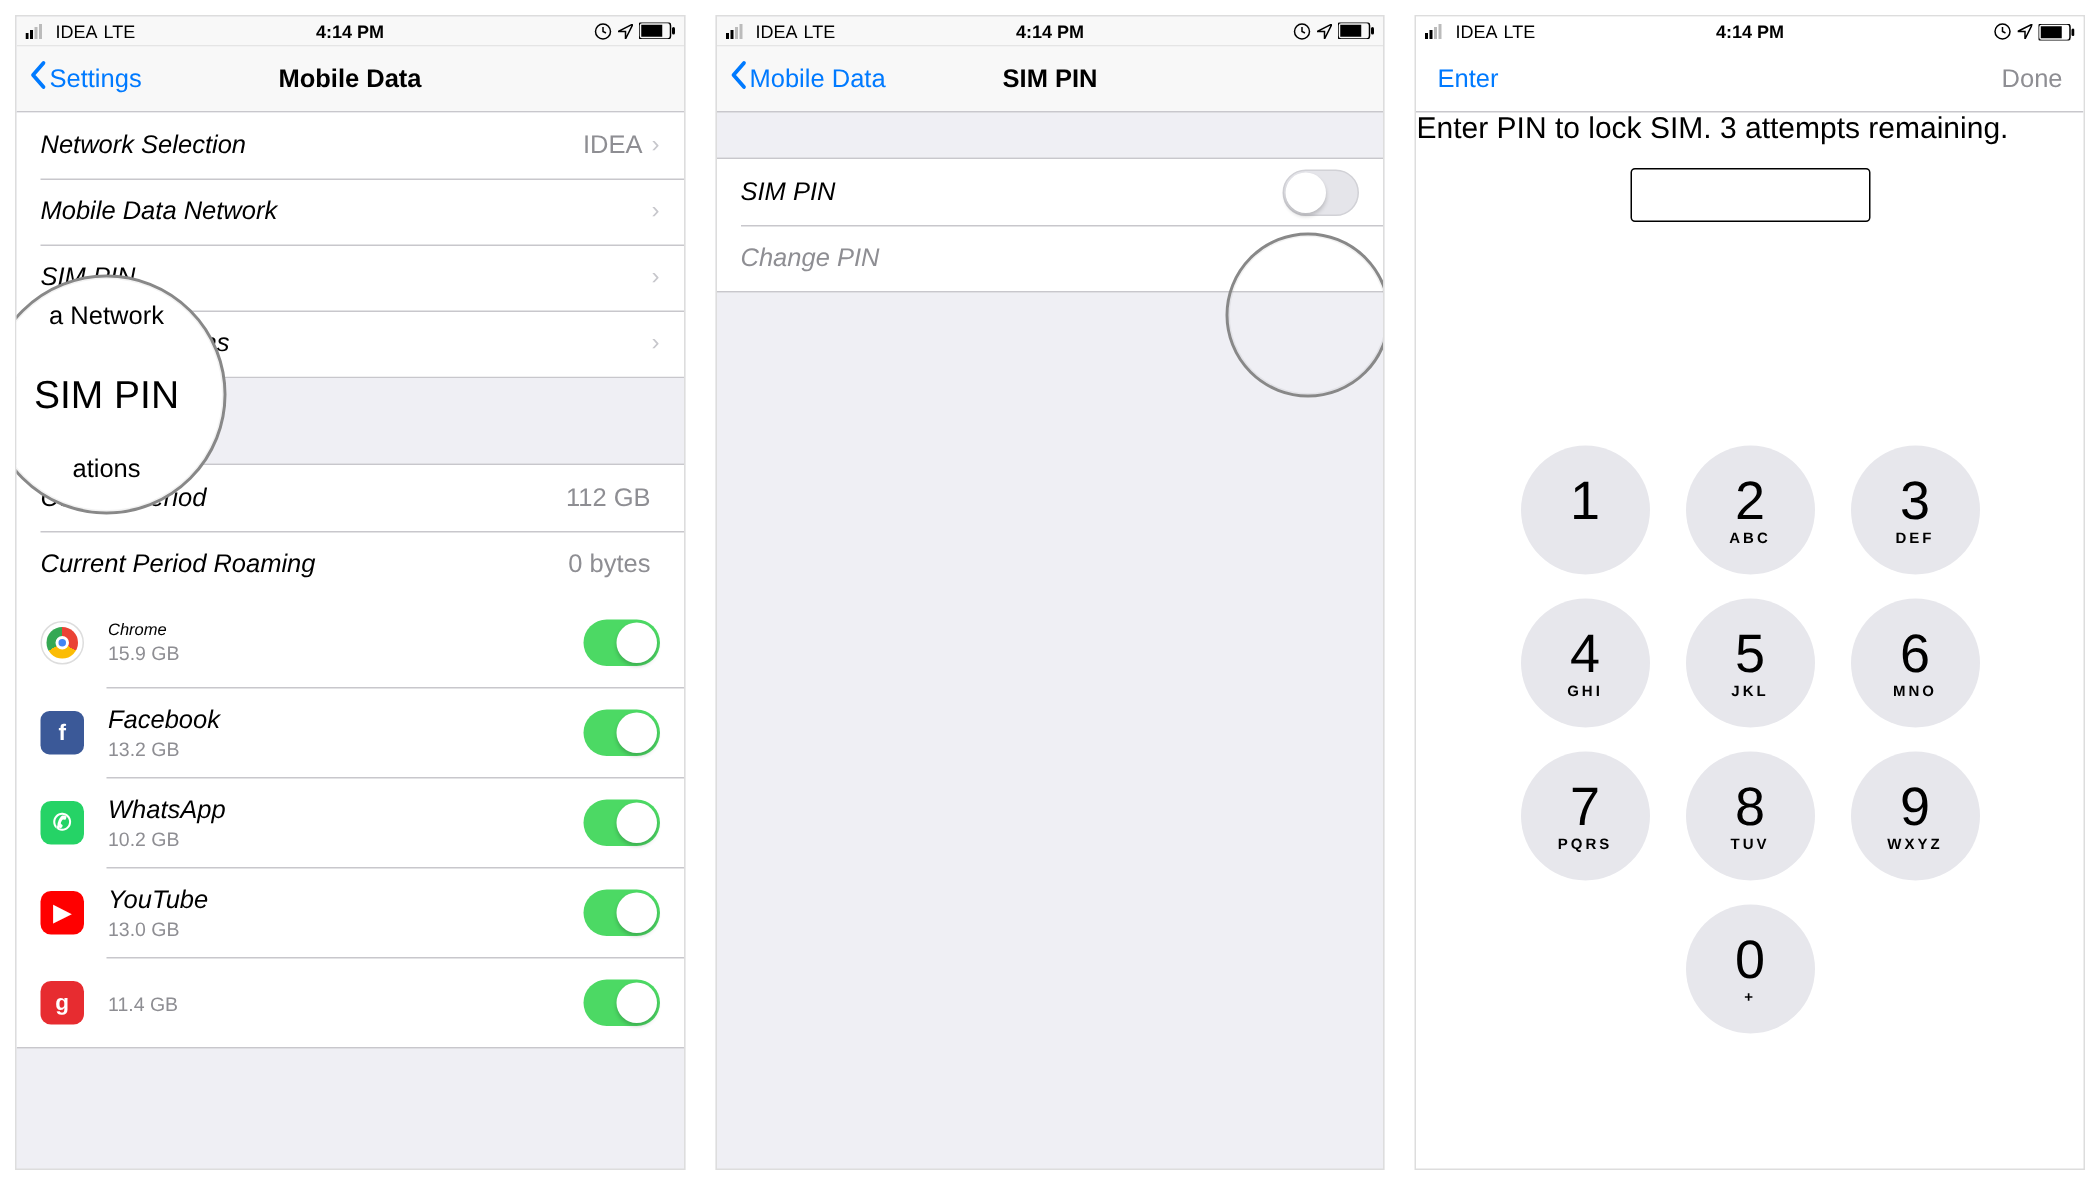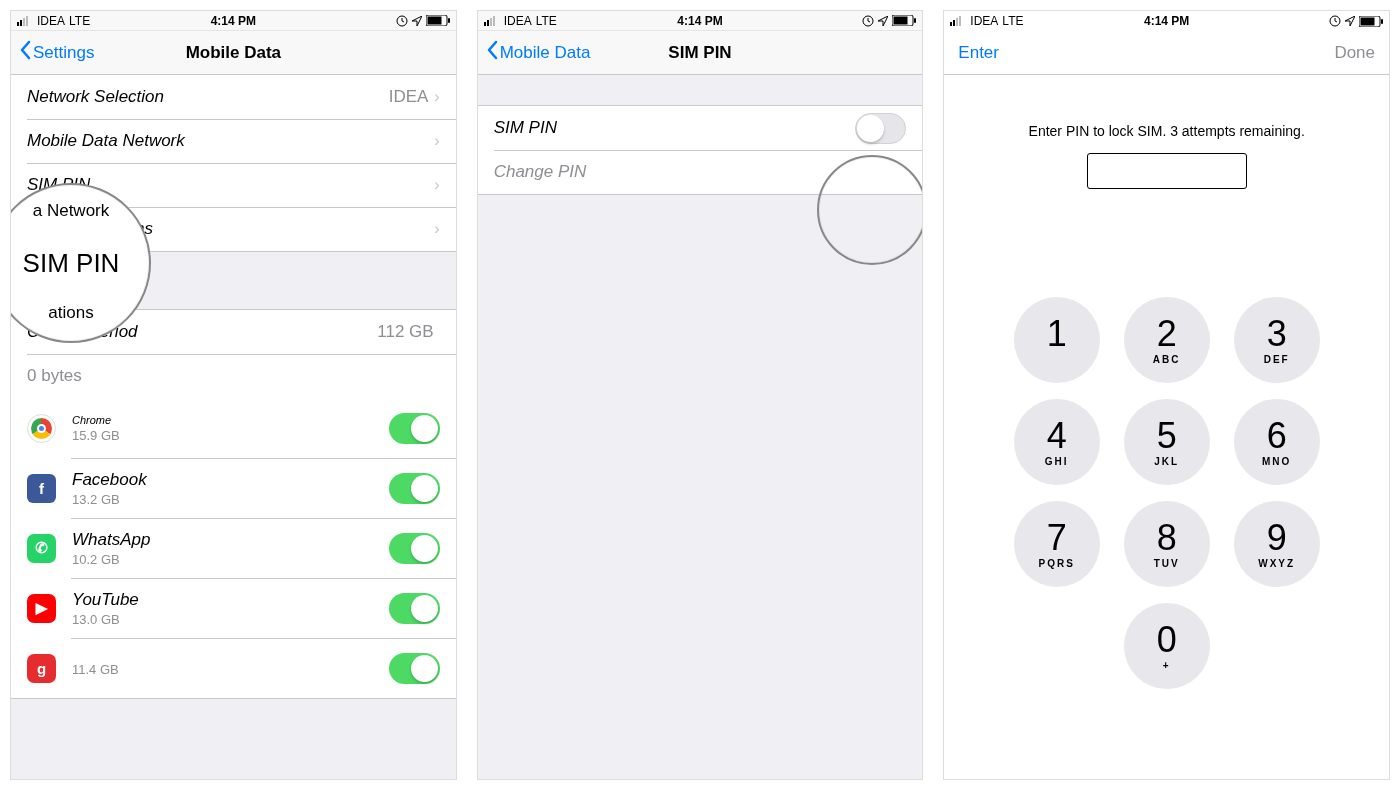--- a/index.html
+++ b/index.html
@@ -151,21 +151,21 @@
     z-index: 50;
     box-shadow: 0 0 0 1px rgba(0,0,0,0.05) inset;
   }
   .hc1 { width: 160px; height: 160px; left: -20px; top: 108px; }
   .hc1 .txt { font-size: 26px; font-weight: 400; }
   .hc1 .partial-top { position:absolute; top:16px; font-size:17px; color:#000; }
   .hc1 .partial-bot { position:absolute; bottom:18px; font-size:17px; color:#000; }
   .hc2 { width: 110px; height: 110px; right: -5px; top: 80px; background: transparent; }
 
   
-  .pin-prompt { text-align:center; font-size:14px; color:#000; margin-top: 48px;}
+  .pin-prompt { font-size:20px; color:#000; }
   .pin-field {
     width: 160px; height: 36px; border: 1px solid #000;
     margin: 14px auto 0;
     border-radius: 3px;
   }
   .keypad {
     position: absolute;
     bottom: 90px; left: 0; right: 0;
     display: grid;
     grid-template-columns: repeat(3, 86px);
@@ -259,20 +259,21 @@
 
     <div class="group-spacer"></div>
     <div class="group-header">MOBILE DATA</div>
 
     <div class="group">
       <div class="row">
         <span class="label">Current Period</span>
         <span class="value">112 GB</span>
       </div>
       <div class="row">
+        <span class="label">Current Period Roaming</span>
         <span class="value">0 bytes</span>
       </div>
 
       <div id="app-rows">
           <div class="row with-icon" style="min-height: 60px;">
             <div class="app-icon ic-chrome"></div>
             <div class="label-col">
               <span class="label" style="font-size:11px;">Chrome</span>
               <span class="sublabel">15.9 GB</span>
             </div>

